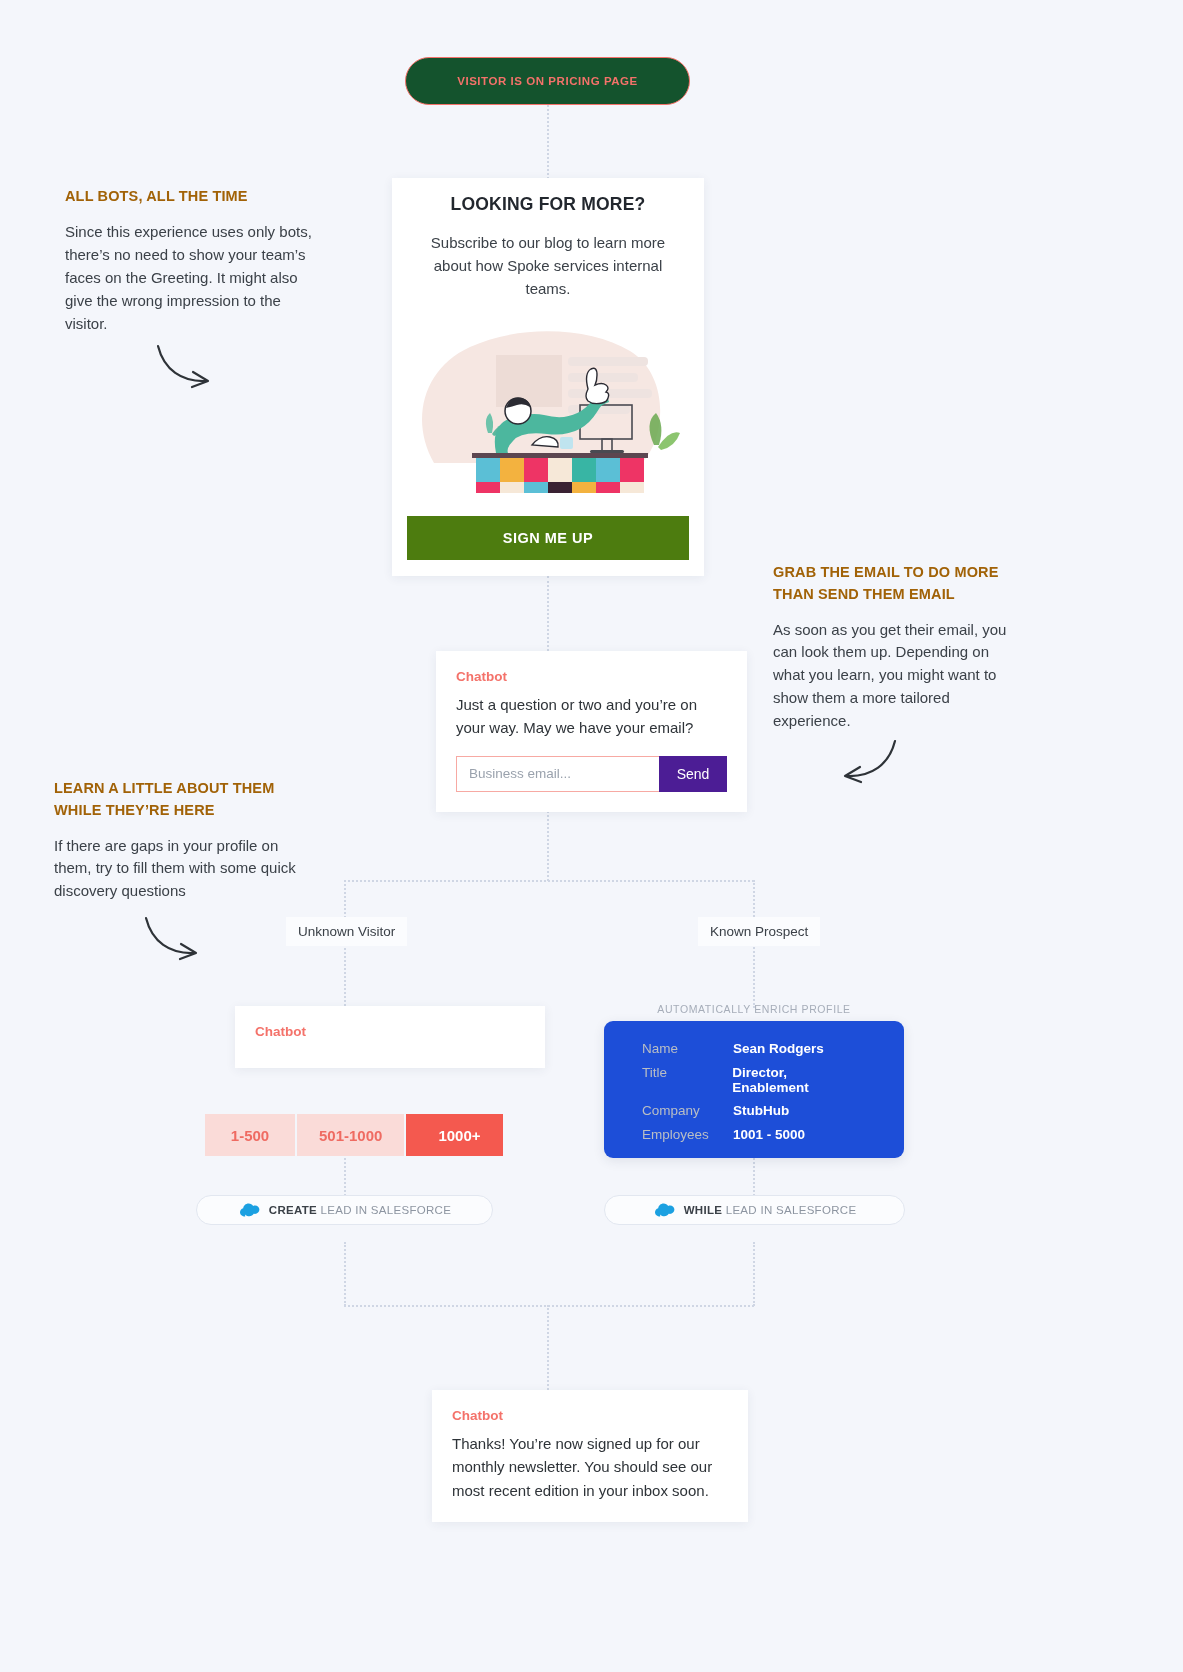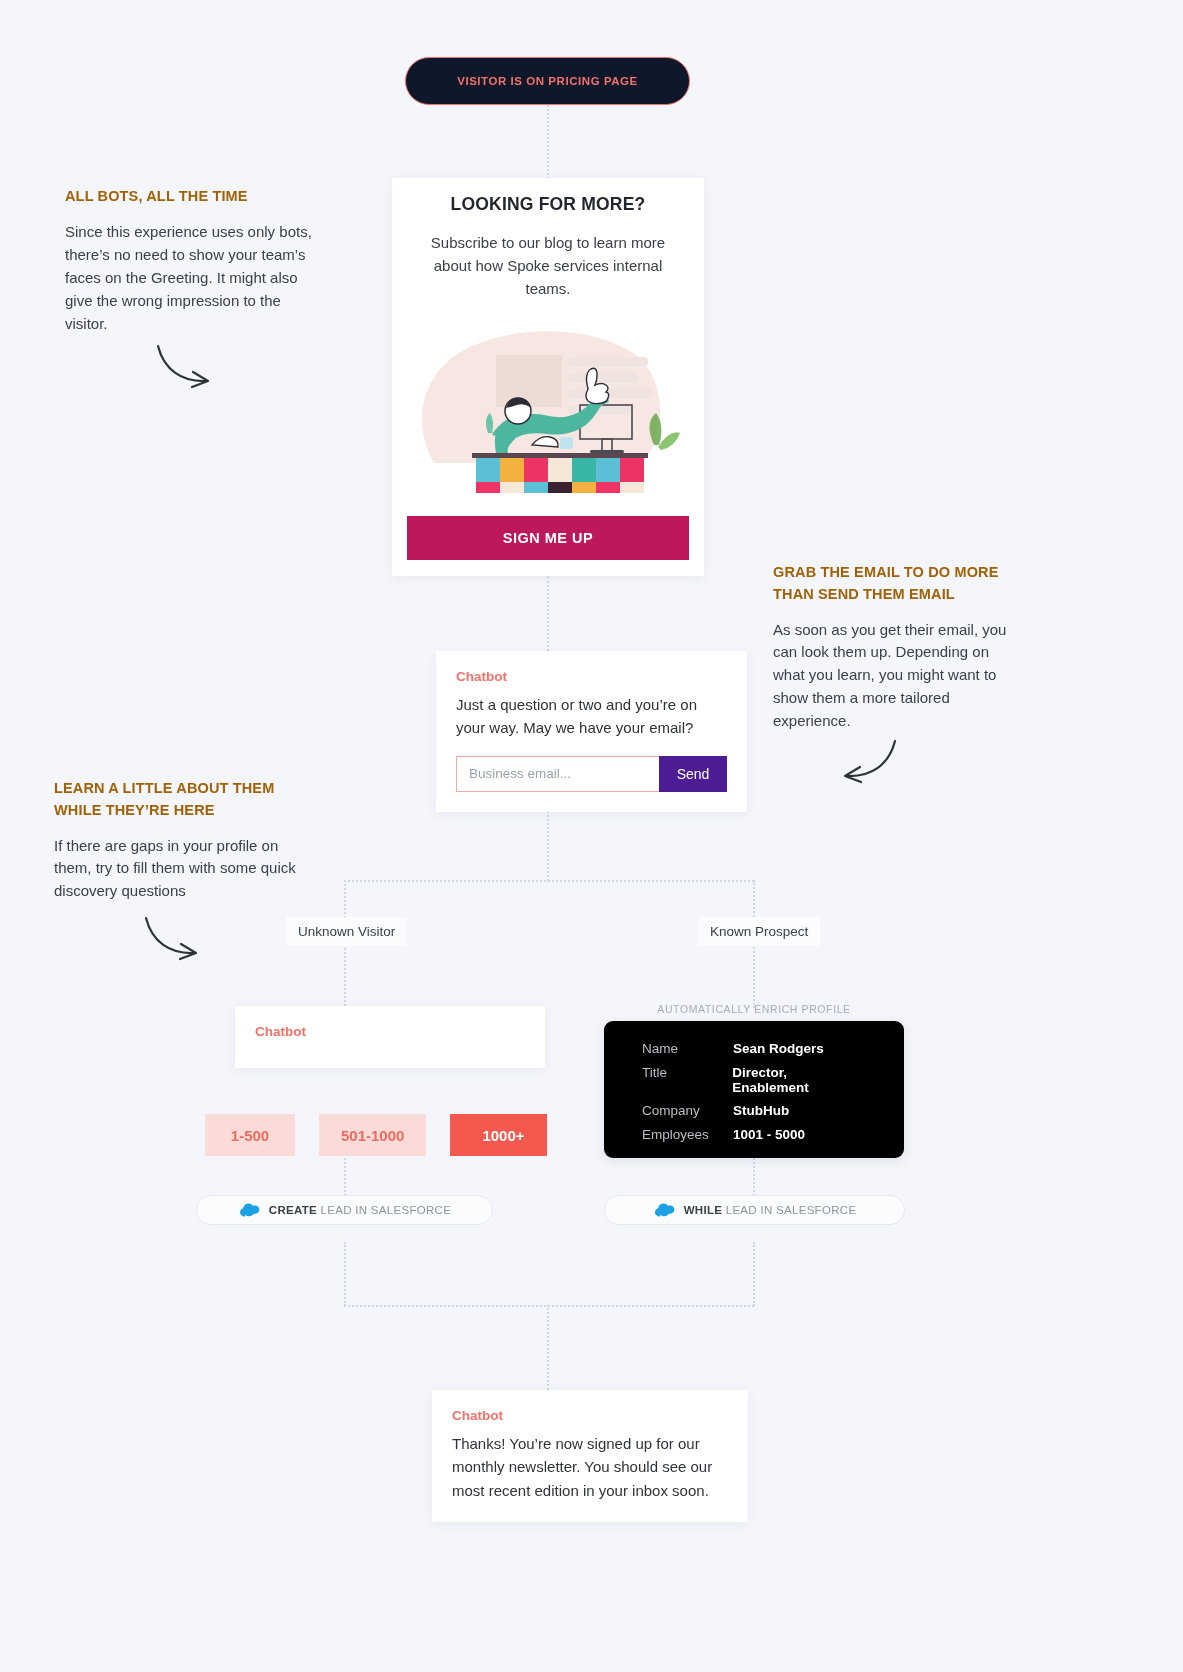--- a/index.html
+++ b/index.html
@@ -26,21 +26,21 @@
     border-top: 2px dotted #cfd6e4;
   }
 
   
   .trigger-pill {
     position: absolute;
     left: 405px; top: 57px;
     width: 285px; height: 48px;
     border: 1.5px solid #f4726a;
     border-radius: 26px;
-    background: #0f172a;
+    background: #14532d;
     display: flex; align-items: center; justify-content: center;
     color: #f4726a;
     font-size: 11.5px;
     font-weight: bold;
     letter-spacing: 0.55px;
   }
 
   
   .annot { position: absolute; }
   .annot-title {
@@ -84,21 +84,21 @@
   .illo-wrap {
     position: absolute;
     left: 0; top: 135px;
     width: 312px; height: 180px;
     overflow: hidden;
   }
   .signup-btn {
     position: absolute;
     left: 15px; bottom: 16px;
     width: 282px; height: 44px;
-    background: #be185d;
+    background: #4d7c0f;
     color: #fff;
     border: none;
     font-family: "Liberation Sans", sans-serif;
     font-size: 14.5px;
     font-weight: bold;
     letter-spacing: 0.5px;
     cursor: pointer;
   }
 
   
@@ -150,21 +150,21 @@
   
   .branch-label {
     position: absolute;
     background: #fbfcfe;
     padding: 7px 12px;
     font-size: 13.5px;
     color: #3b4148;
   }
 
   
-  .chips { position: absolute; display: flex; gap: 24px; }
+  .chips { position: absolute; display: flex; gap: 2px; }
   .chip {
     height: 42px;
     min-width: 90px;
     display: flex; align-items: center; justify-content: center;
     background: #fadbd8;
     color: #ef6b62;
     font-size: 15px;
     font-weight: bold;
     padding: 0 22px;
     border: none;
@@ -178,21 +178,21 @@
     position: absolute;
     font-size: 10.5px;
     letter-spacing: 0.6px;
     color: #a6adb9;
     text-align: center;
   }
   .enrich-card {
     position: absolute;
     left: 604px; top: 1021px;
     width: 300px; height: 137px;
-    background: #000000;
+    background: #1d4ed8;
     border-radius: 9px;
     padding: 20px 38px;
     box-shadow: 0 3px 12px rgba(40,50,80,0.10);
   }
   .enrich-row { display: flex; margin-bottom: 8.5px; }
   .enrich-key {
     width: 91px;
     color: #b9bec4;
     font-size: 13.5px;
   }

